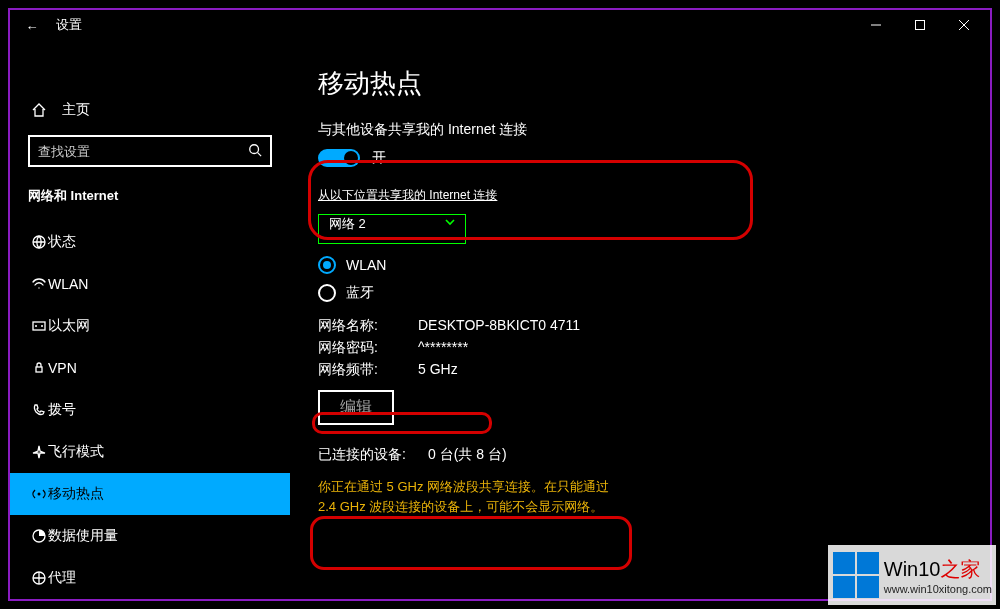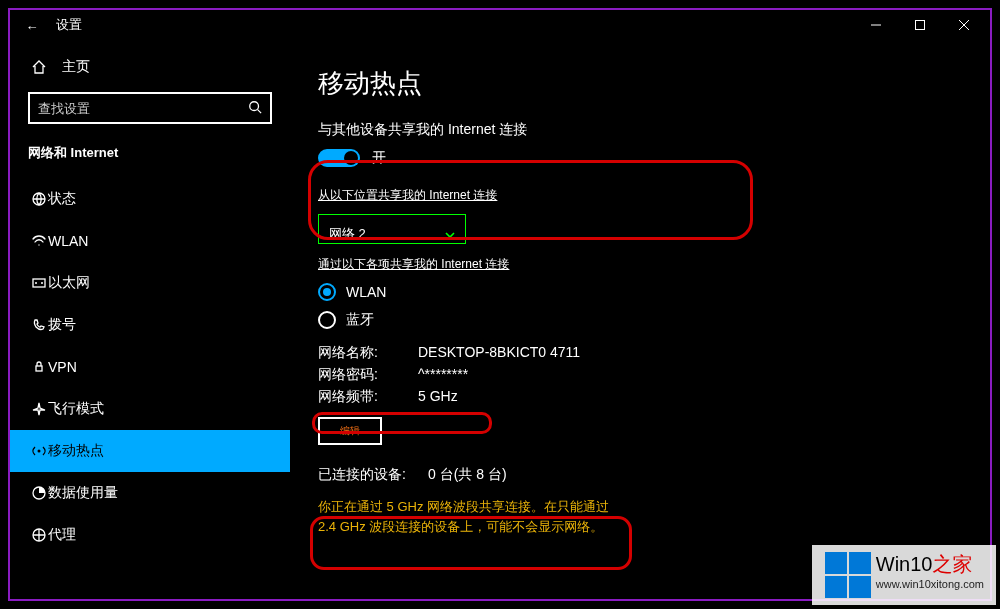--- a/index.html
+++ b/index.html
@@ -40,20 +40,21 @@
   .titlebar .winbtn svg { width: 10px; height: 10px; stroke: #fff; fill: none; }
 
   .body { flex: 1; display: flex; overflow: hidden; }
 
   
   .sidebar {
     width: 280px;
     padding: 8px 0 0 0;
     display: flex; flex-direction: column;
     font-size: 14px;
+    justify-content: flex-end;
   }
   .home-row {
     display: flex; align-items: center;
     padding: 10px 20px;
     gap: 14px;
     cursor: pointer;
   }
   .home-row .icon { width: 18px; height: 18px; display:flex; align-items:center; justify-content:center; }
   .home-row .icon svg { width:16px; height:16px; stroke:#fff; fill:none; stroke-width:1.3; }
 
@@ -105,58 +106,58 @@
     width:14px; height:14px; border-radius:50%; background:#000;
   }
   .toggle-label { font-size:14px; }
 
   .section { margin-bottom: 12px; }
   .section-title { font-size:12px; margin-bottom:10px;text-decoration:underline; }
 
   .dropdown {
     width: 148px; height: 30px;
     border: 1.5px solid #0f0;
-    display:flex; align-items:flex-end; justify-content:space-between;
+    display:flex; align-items:flex-start; justify-content:space-between;
     padding: 0 10px; font-size:13px; cursor:pointer;
   }
   .dropdown .chev svg { width:10px; height:10px; stroke:#0f0; fill:none; stroke-width:1.6; }
 
   .radio-group { display:flex; flex-direction:column; gap:10px; margin-top:6px; }
   .radio-row { display:flex; align-items:center; gap:10px; font-size:14px; cursor:pointer; }
   .radio {
     width:18px; height:18px; border:2px solid #fff; border-radius:50%;
     display:flex; align-items:center; justify-content:center;
   }
   .radio.selected { border-color:#00aaff; }
   .radio.selected::after { content:''; width:8px; height:8px; border-radius:50%; background:#00aaff; }
 
   .kv { display:flex; font-size:14px; line-height: 22px; }
   .kv .k { width: 100px; }
   .kv .v { }
 
   .edit-btn {
-    border:2px solid #fff; background:transparent; color:#f97316;
-    padding: 5px 20px; font-size:10px; cursor:pointer;
+    border:2px solid #fff; background:transparent; color:#a3a3a3;
+    padding: 5px 20px; font-size:16px; cursor:pointer;
     font-family: inherit; margin-top:10px;
   }
 
   .warning { font-size:13px; color:#eab308; line-height:20px; max-width: 300px; }
 
   
   .callout {
     position:absolute; border:3px solid #d40000; border-radius: 20px;
     pointer-events:none;
   }
 
   
   .watermark {
     position:absolute; right:4px; bottom:4px;
-    display:flex; gap:4px;
+    display:flex; align-items:center; gap:4px;
     background: rgba(255,255,255,0.85);
-    padding: 6px 12px;
+    padding: 6px 4px;
   }
   .watermark .logo { display:flex; flex-wrap:wrap; width:48px; }
   .watermark .logo span { width:22px; height:22px; background:#0078d7; margin:1px; }
   .watermark .txt { font-family:"Segoe UI",sans-serif; color:#000; }
   .watermark .big { font-size:20px; font-weight:500; }
   .watermark .red { color:#d00; }
   .watermark .url { font-size:11px; color:#222; }
 </style>
 </head>
 <body>
@@ -229,33 +230,33 @@
               <svg viewBox="0 0 16 16">
                 <rect x="2" y="4" width="12" height="8"></rect>
                 <path d="M4 8 H6 M10 8 H12"></path>
               </svg>
             </span>
           <span>以太网</span>
         </li>
         <li>
           <span class="icon">
               <svg viewBox="0 0 16 16">
-                <path d="M4 3 C3 5 3 7 5 10 C8 13 10 13 12 12 L13 10 L10 9 L9 10 C8 10 6 8 6 7 L7 6 L6 3 Z"></path>
-              </svg>
-            </span>
-          <span>拨号</span>
-        </li>
-        <li>
-          <span class="icon">
-              <svg viewBox="0 0 16 16">
                 <rect x="5" y="7" width="6" height="5"></rect>
                 <path d="M6 7 V5 A2 2 0 0 1 10 5 V7"></path>
               </svg>
             </span>
           <span>VPN</span>
+        </li>
+        <li>
+          <span class="icon">
+              <svg viewBox="0 0 16 16">
+                <path d="M4 3 C3 5 3 7 5 10 C8 13 10 13 12 12 L13 10 L10 9 L9 10 C8 10 6 8 6 7 L7 6 L6 3 Z"></path>
+              </svg>
+            </span>
+          <span>拨号</span>
         </li>
         <li>
           <span class="icon">
               <svg viewBox="0 0 16 16">
                 <path d="M8 2 L9 7 L14 9 L9 9 L8 14 L7 9 L2 9 L7 7 Z"></path>
               </svg>
             </span>
           <span>飞行模式</span>
         </li>
         <li class="active">
@@ -301,21 +302,20 @@
         <div class="section-title">从以下位置共享我的 Internet 连接</div>
         <div class="dropdown">
           <span>网络 2</span>
           <span class="chev"><svg viewBox="0 0 10 10">
                 <path d="M1 3 L5 7 L9 3"></path>
               </svg></span>
         </div>
       </div>
 
       <div class="section">
-        <div class="section-title">通过以下各项共享我的 Internet 连接</div>
         <div class="radio-group">
           <div class="radio-row">
             <span class="radio selected"></span>
             <span>WLAN</span>
           </div>
           <div class="radio-row">
             <span class="radio"></span>
             <span>蓝牙</span>
           </div>
         </div>

